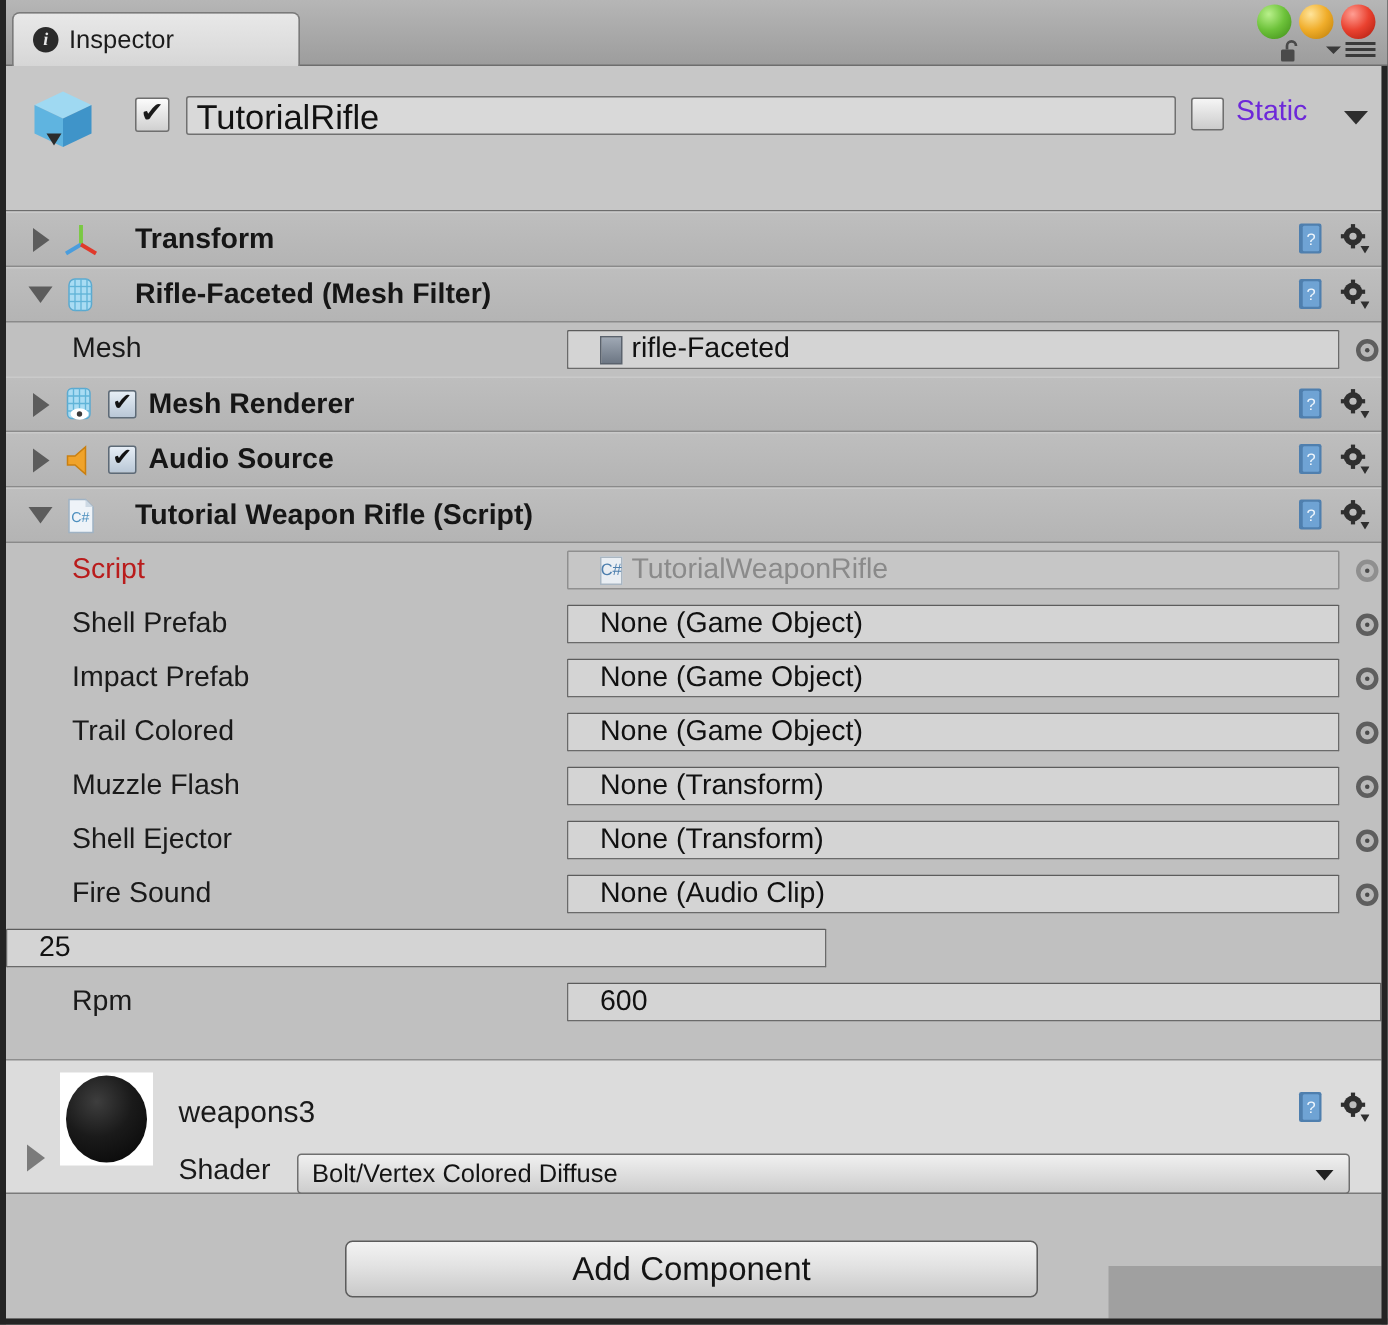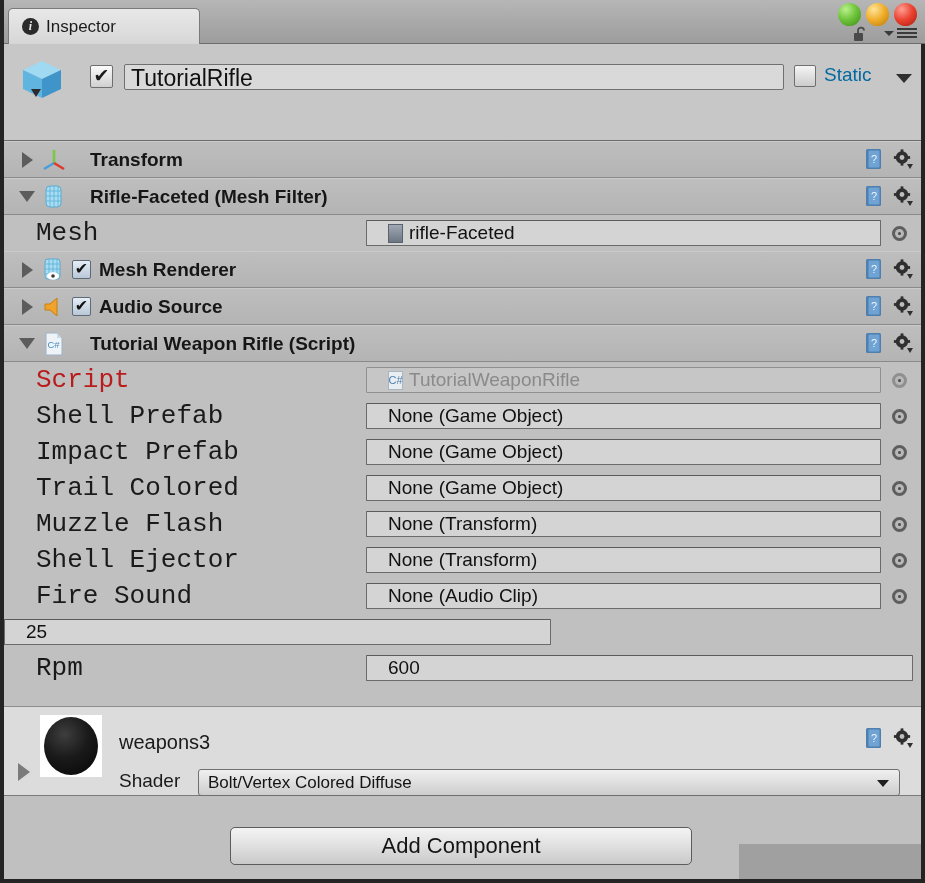--- a/index.html
+++ b/index.html
@@ -67,21 +67,21 @@
   .namefield {
     position: absolute; left: 120px; top: 20px; width: 660px; height: 26px;
     background: #d9d9d9; border: 1px solid #707070; border-radius: 2px;
     font-size: 23px; color: #111; padding: 1px 6px; line-height: 24px;
   }
   .static-box {
     position: absolute; left: 790px; top: 21px; width: 22px; height: 22px;
     background: linear-gradient(to bottom,#f5f5f5,#cccccc);
     border: 1px solid #6f6f6f; border-radius: 2px;
   }
-  .static-label { position: absolute; left: 820px; top: 20px; font-size: 19px; color:#0369a1; }
+  .static-label { position: absolute; left: 820px; top: 20px; font-size: 19px; color:#6d28d9; }
   .static-arrow { position: absolute; left: 892px; top: 30px; width:0;height:0;
     border-left:8px solid transparent;border-right:8px solid transparent;border-top:9px solid #2e2e2e; }
 
   .tag-label { position: absolute; left: 72px; top: 106px; font-size: 19px; color:#1a1a1a; }
   .tag-drop {
     position: absolute; left: 120px; top: 105px; width: 367px; height: 25px;
     background: linear-gradient(to bottom,#eeeeee,#c6c6c6);
     border: 1px solid #6f6f6f; border-radius: 3px;
     font-size: 17px; color: #161616; padding-left: 8px; line-height: 24px;
   }
@@ -119,21 +119,21 @@
   .comp-check::after { content:"✔"; font-size:16px; color:#121212; line-height:1; margin-top:-2px; }
   .comp-title { font-size: 19px; font-weight: bold; color: #161616; margin-left: 8px; white-space: nowrap; }
   .comp-title.indent { margin-left: 22px; }
   .hdr-right { position: absolute; right: 8px; top: 6px; display: flex; align-items: center; gap: 9px; }
 
   .helpbook { width: 19px; height: 22px; position: relative; }
   .gear { width: 20px; height: 20px; position: relative; }
 
   
   .row { position: relative; height: 36px; display: flex; align-items: center; }
-  .row-label { font-size: 26px; color: #1a1a1a; margin-left: 32px; width: 330px; flex: none; font-family: Liberation Mono, monospace; }
+  .row-label { font-size: 19px; color: #1a1a1a; margin-left: 44px; width: 330px; flex: none; }
   .row-label.dim { color: #b91c1c; }
   .field {
     height: 26px; background: #d4d4d4; border: 1px solid #6a6a6a;
     border-top-color:#5c5c5c; border-radius: 1px;
     font-size: 19px; color: #111; display: flex; align-items: center;
     padding: 0 21px; overflow: hidden; white-space: nowrap;
   }
   .field.dim { background: #c6c6c6; color: #8a8a8a; border-color:#8f8f8f; }
   .field.obj { width: 515px; }
   .field.wide { width: 547px; }

